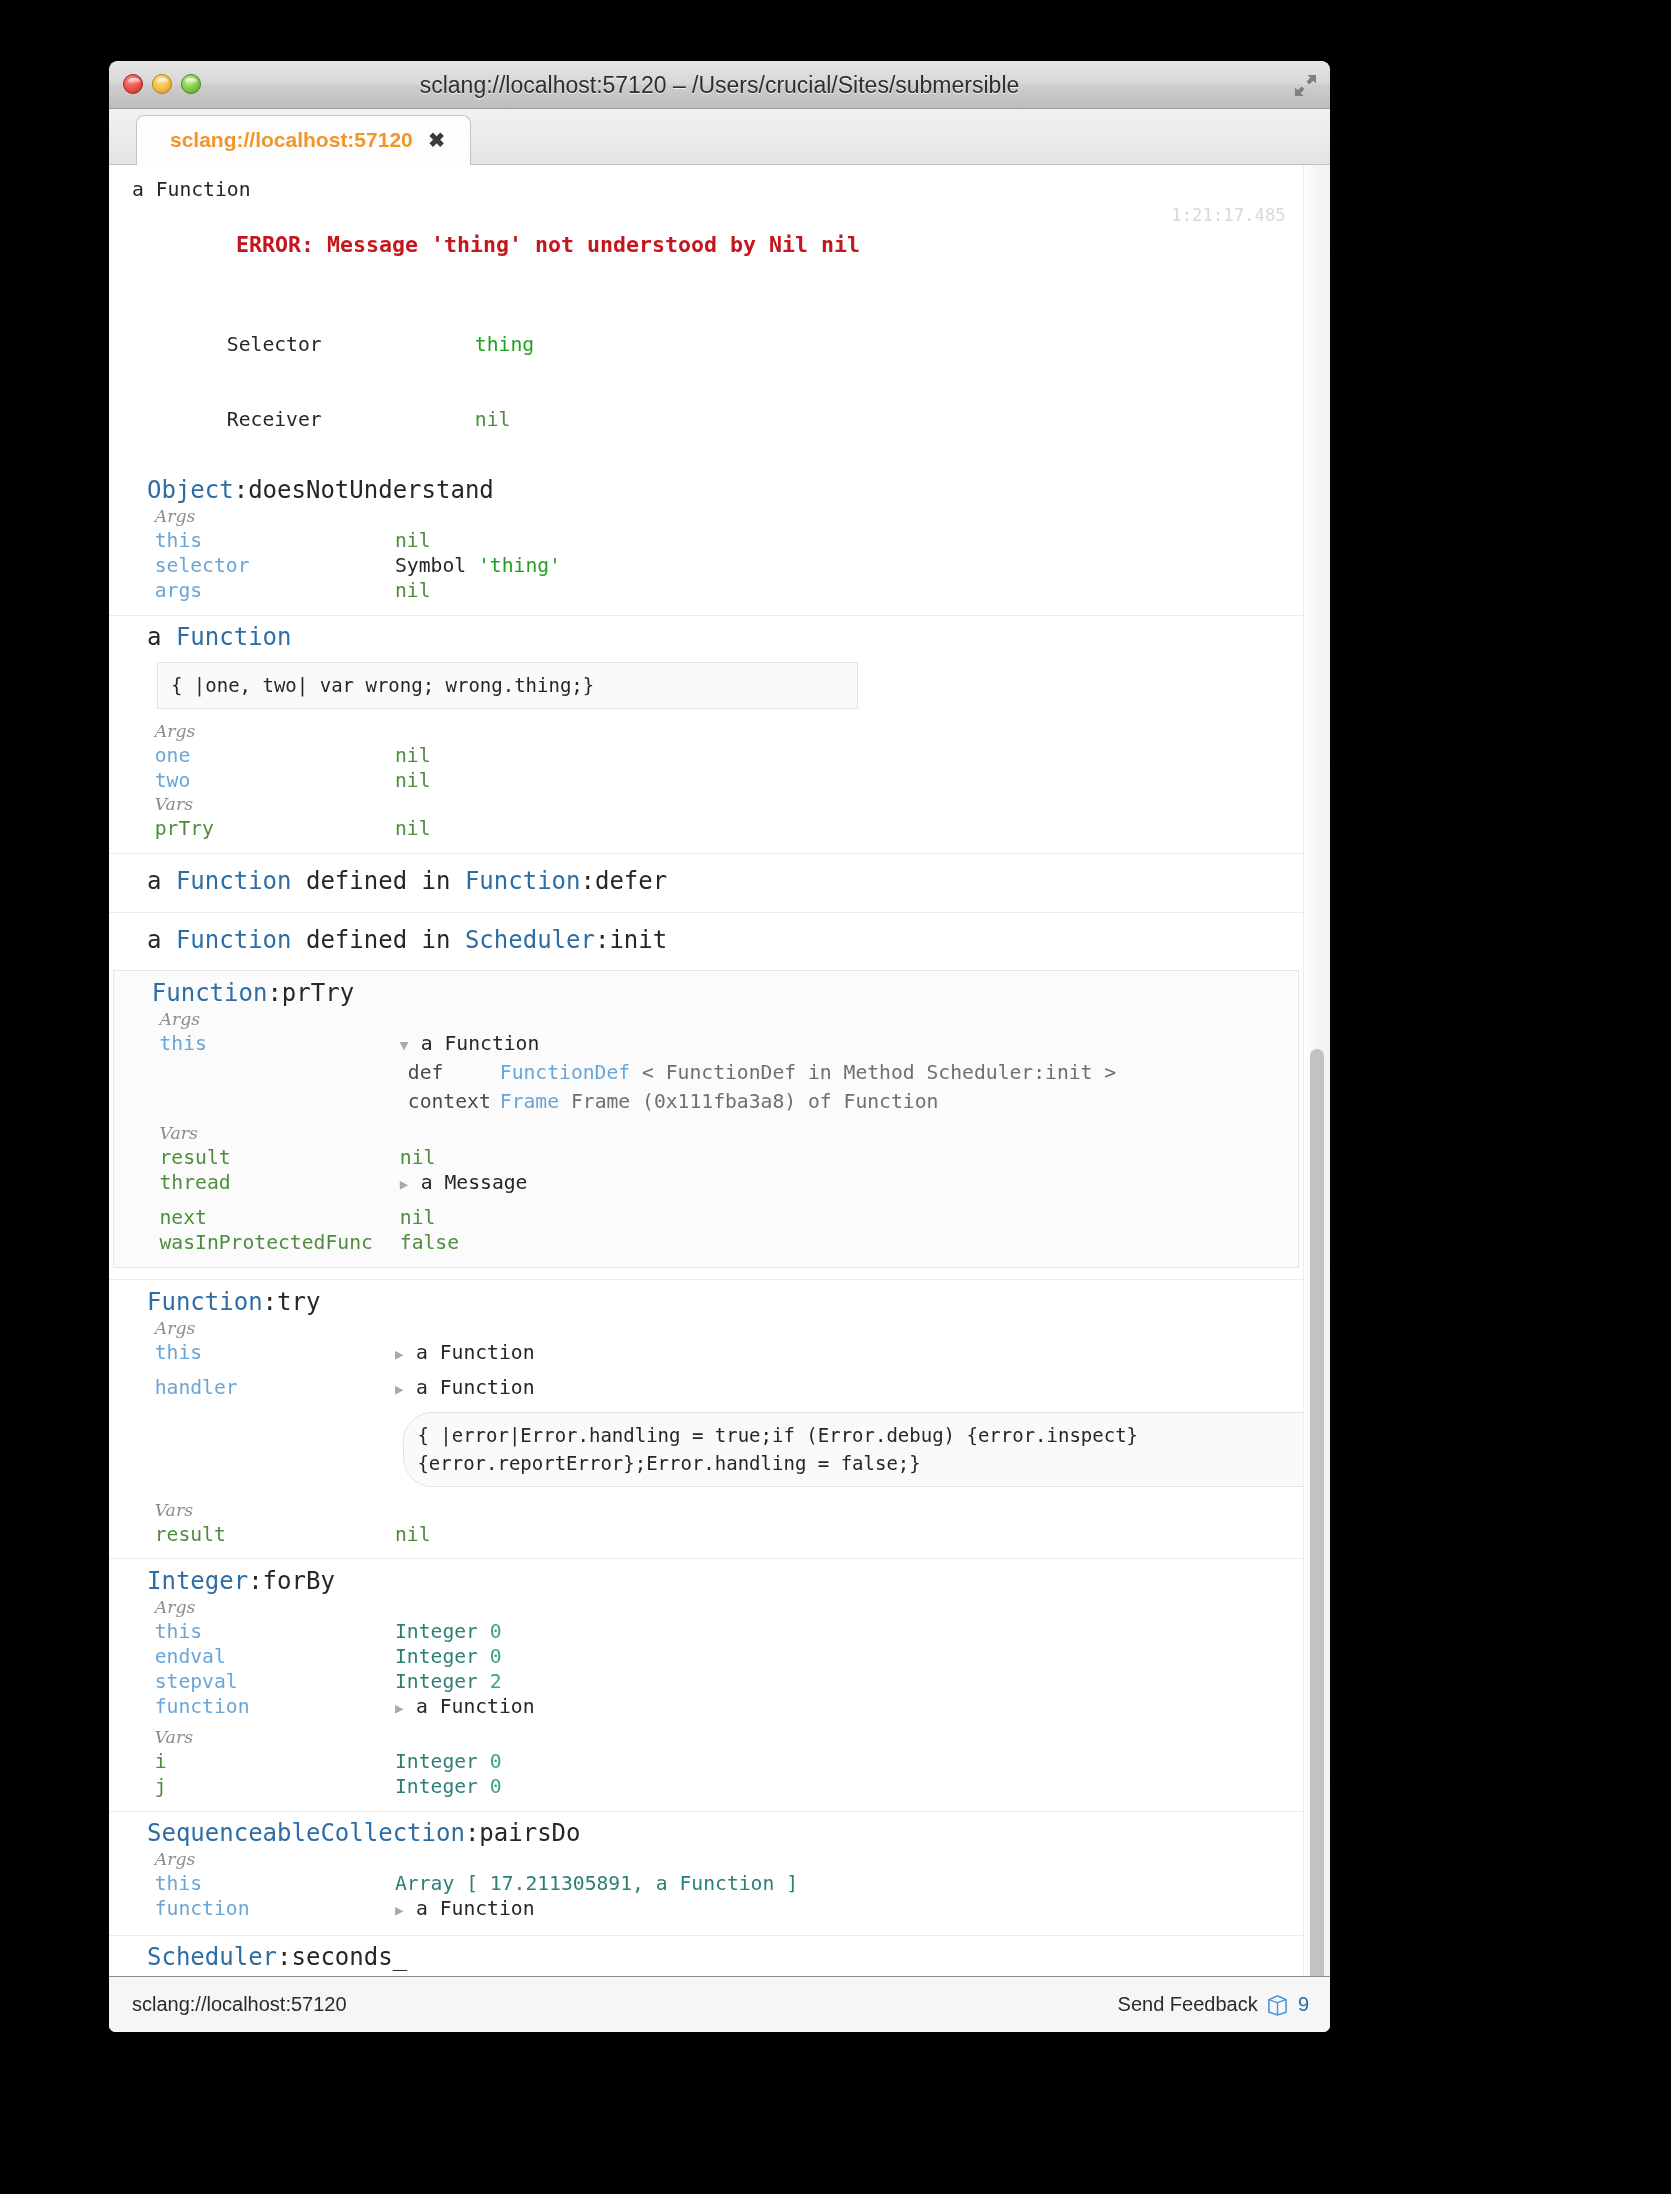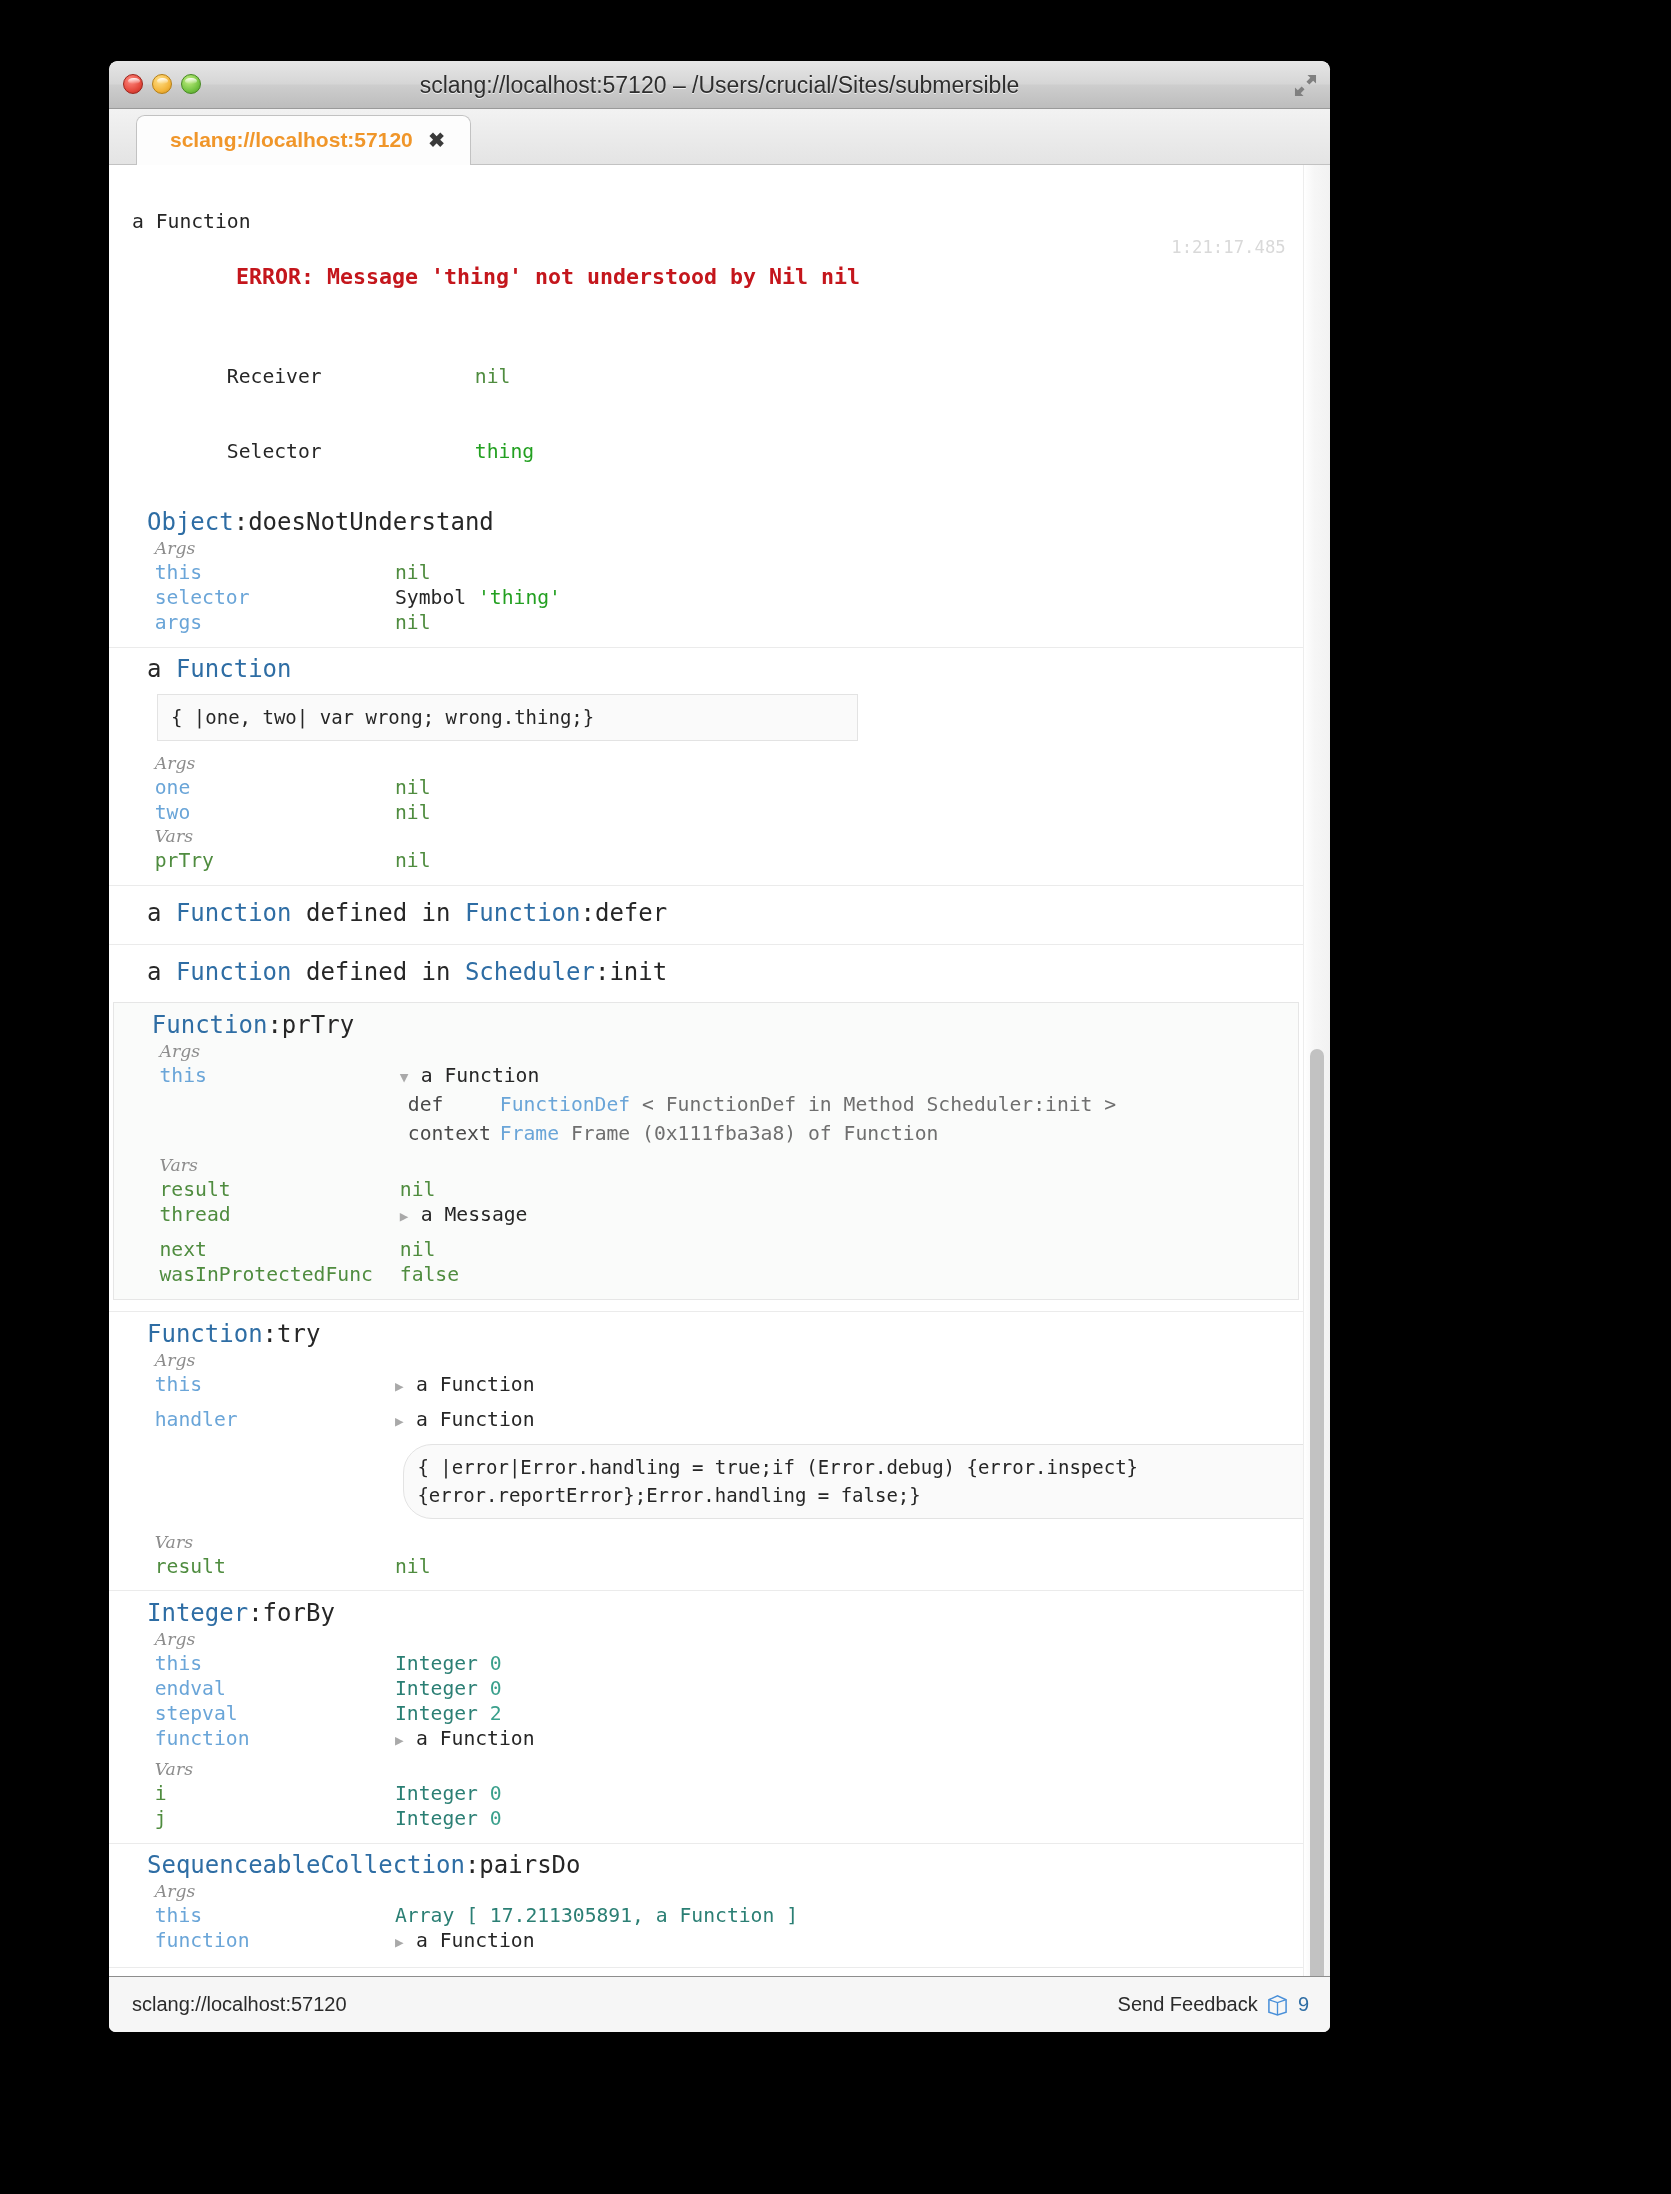--- a/index.html
+++ b/index.html
@@ -89,21 +89,20 @@
 
   
   #content-wrap { flex: 1 1 auto; position: relative; overflow: hidden; background:#fff; }
   #content {
     position:absolute; inset:0 27px 0 0;
     padding: 11.5px 0 0 0;
     font-family: "DejaVu Sans Mono", monospace;
     font-size: 19.7px;
     line-height: 25px;
     color: #262626;
-    margin-top: 32px;
   }
   #scrolltrack {
     position:absolute; right:0; top:0; bottom:0; width:27px;
     background: linear-gradient(to right,#ffffff,#f6f6f6 40%,#f2f2f2);
     border-left: 1px solid #ededed;
   }
   #scrollthumb {
     position:absolute; right:5.8px; top:884px; width:14.4px; height:951px;
     background:#c2c2c2; border-radius:7.7px; cursor: pointer;
   }
@@ -204,24 +203,24 @@
     <div id="content">
 
       <div class="topline line c-dark">a Function</div>
 
       <div class="errline line pad6">
         <span class="c-err">ERROR: Message 'thing' not understood by Nil nil</span>
         <span class="ts">1:21:17.485</span>
       </div>
 
       <div class="kvline line">
+        <span class="k c-dark">Selector</span><span class="c-sym">thing</span>
+      </div>
+      <div class="kvline line">
         <span class="k c-dark">Receiver</span><span class="c-green">nil</span>
-      </div>
-      <div class="kvline line">
-        <span class="k c-dark">Selector</span><span class="c-sym">thing</span>
       </div>
 
       <div class="sect first" style="padding-top:21px">
         <div class="sect-title line"><span class="c-blue">Object</span><span class="c-dark">:doesNotUnderstand</span></div>
         <div class="grouplabel">Args</div>
         <div class="row">
           <span class="name c-ablue">this</span>
           <span class="val c-green">nil</span>
         </div>
         <div class="row">

